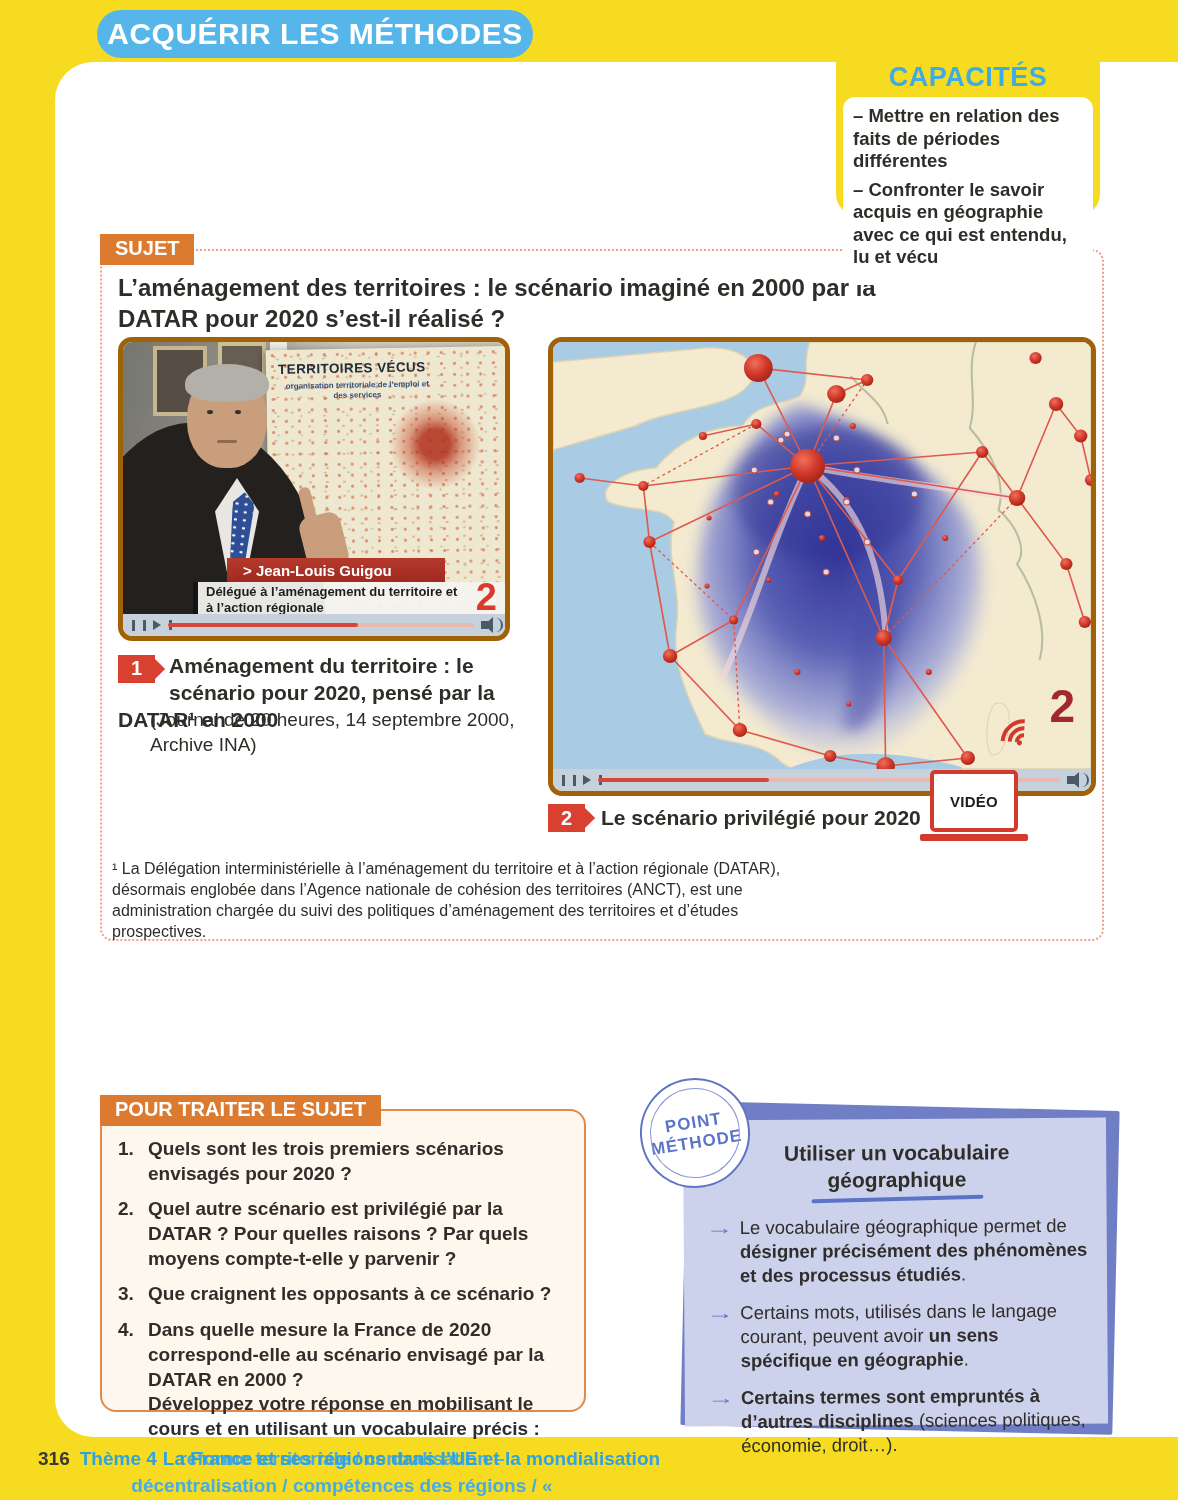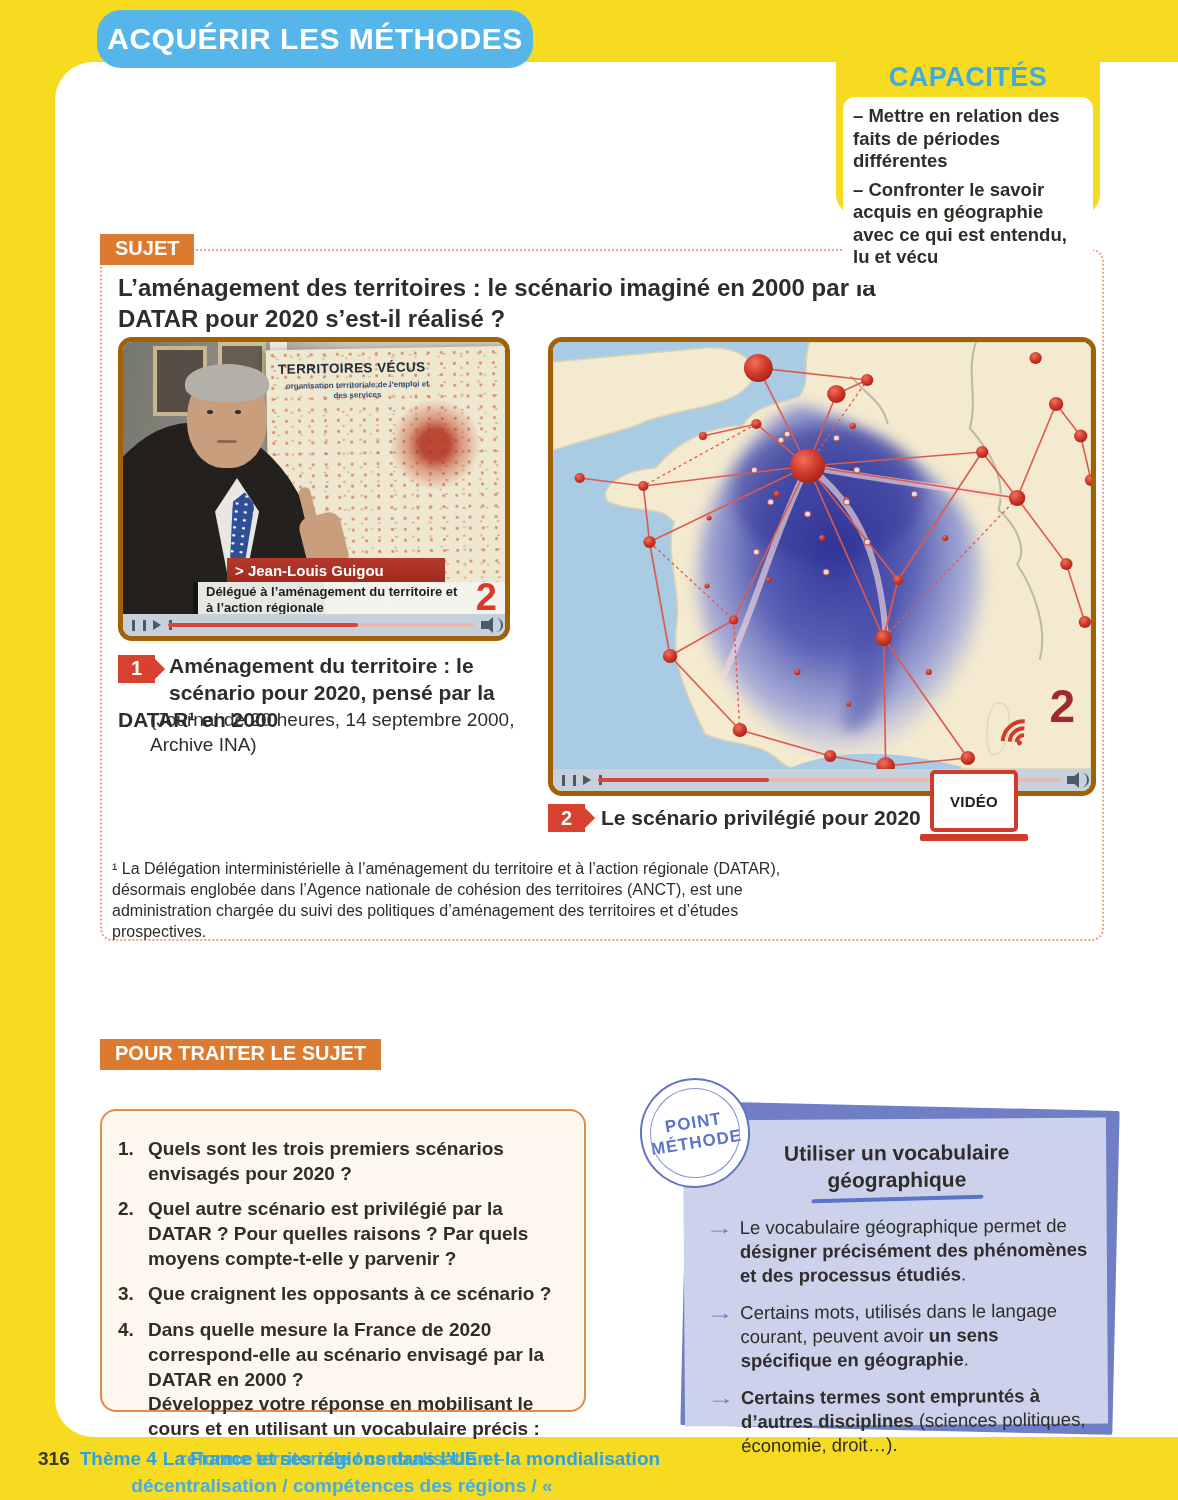--- a/index.html
+++ b/index.html
@@ -4,21 +4,21 @@
 <style>
   html,body{margin:0;padding:0;}
   body{font-family:"Liberation Sans", sans-serif; background:#fff;}
   #page{position:relative;width:1178px;height:1500px;background:#F7DB21;overflow:hidden;}
 
   
   .card{position:absolute;left:55px;top:62px;right:0;bottom:63px;background:#fff;
         border-radius:38px 0 0 38px;}
 
   
-  .tab-blue{position:absolute;left:97px;top:10px;width:436px;height:58px;background:#56B6E9;
+  .tab-blue{position:absolute;left:97px;top:10px;width:436px;height:48px;background:#56B6E9;
             border-radius:24px;display:flex;align-items:center;justify-content:center;
             color:#fff;font-weight:800;font-size:30px;letter-spacing:.5px;z-index:5;}
   .page-title{position:absolute;left:100px;top:104px;font-size:43px;font-weight:800;color:#34332D;z-index:4;}
 
   
   .cap-box{position:absolute;left:836px;top:34px;width:264px;height:182px;background:#F7DB21;
            border-radius:0 0 22px 22px;z-index:4;}
   .cap-title{margin-top:28px;text-align:center;color:#3FABE3;font-weight:800;font-size:27px;letter-spacing:.5px;}
   .cap-inner{background:#fff;border-radius:12px;margin:4px 7px 7px;padding:8px 10px 10px;}
   .cap-item{color:#2E2D28;font-size:18.5px;font-weight:600;line-height:1.22;margin-bottom:6px;}
@@ -63,21 +63,21 @@
        background-color:#2E4F96;background-image:radial-gradient(rgba(255,255,255,.95) 1.2px, transparent 1.8px);
        background-size:9px 8px;clip-path:polygon(50% 0,100% 12%,78% 100%,22% 100%,0 12%);}
   .head{position:absolute;left:64px;top:26px;width:80px;height:100px;background:#C89E7C;border-radius:50% 50% 46% 46%;}
   .hair{position:absolute;left:-2px;top:-4px;right:-2px;height:38%;background:#B3B0A9;border-radius:50% 50% 40% 40%;}
   .eye{position:absolute;top:42px;width:6px;height:4px;background:#3a2f27;border-radius:50%;}
   .mouth{position:absolute;left:30px;top:72px;width:20px;height:3px;background:#8f6a52;border-radius:2px;}
   .hand{position:absolute;left:180px;bottom:44px;width:42px;height:56px;background:#C89E7C;border-radius:12px;transform:rotate(-14deg);}
   .finger{position:absolute;left:8px;top:-30px;width:12px;height:38px;background:#C89E7C;border-radius:6px;}
   .name-banner{position:absolute;left:104px;top:216px;width:218px;height:24px;
                background:linear-gradient(#B5392B,#A02A20);color:#fff;font-weight:800;font-size:15px;
-               display:flex;align-items:center;padding-left:8px;box-sizing:border-box;}
+               display:flex;align-items:center;padding-left:16px;box-sizing:border-box;}
   .role-strip{position:absolute;left:70px;top:240px;right:0;height:34px;background:rgba(243,243,238,.95);
               border-left:5px solid #141414;color:#1d1d1d;font-weight:700;font-size:13px;line-height:1.25;
               padding:2px 46px 0 8px;box-sizing:border-box;}
   .f2-logo-1{position:absolute;right:8px;top:234px;font-size:38px;font-weight:900;color:#D93A2B;z-index:3;}
 
   
   .pbar{position:absolute;left:0;right:0;bottom:0;height:22px;background:#C6D1DB;
         display:flex;align-items:center;gap:7px;padding:0 9px;box-sizing:border-box;}
   .ic-pause{width:8px;height:11px;border-left:3px solid #49590F;border-left-color:#4A5A66;border-right:3px solid #4A5A66;}
   .ic-next{width:0;height:0;border-top:5.5px solid transparent;border-bottom:5.5px solid transparent;
@@ -120,21 +120,21 @@
   .laptop::after{content:'';position:absolute;left:-14px;bottom:-13px;width:108px;height:7px;background:#D23B2C;border-radius:2px;}
   .wifi{position:absolute;left:988px;top:712px;width:60px;height:60px;z-index:7;transform:rotate(-42deg);}
   .wifi i{position:absolute;left:50%;top:50%;border:4px solid transparent;border-top-color:#D23B2C;
           border-radius:50%;}
   .wifi .w1{width:10px;height:10px;margin:-5px 0 0 -5px;}
   .wifi .w2{width:24px;height:24px;margin:-12px 0 0 -12px;}
   .wifi .w3{width:38px;height:38px;margin:-19px 0 0 -19px;}
   .wifi .wdot{width:5px;height:5px;border:none;background:#D23B2C;margin:-1px 0 0 -2.5px;}
 
   
-  .pts-tag{left:100px;top:1039px;}
+  .pts-tag{left:100px;top:1095px;}
   .pts-box{position:absolute;left:100px;top:1109px;width:486px;height:303px;background:#FDF7ED;
            border:2px solid #E08A4C;border-radius:16px;z-index:2;box-sizing:border-box;
            padding:26px 18px 10px 16px;}
   .q{display:flex;margin-bottom:11px;color:#2F2E2B;font-size:19px;font-weight:600;line-height:1.3;}
   .q-num{width:30px;flex:none;font-weight:800;}
   .keywords{margin-top:4px;text-align:center;color:#47ACE2;font-size:19px;font-weight:700;line-height:1.42;}
 
   
   .stamp{position:absolute;left:640px;top:1078px;width:106px;height:106px;background:#fff;
          border:2.5px solid #6075C2;border-radius:50%;z-index:6;transform:rotate(-9deg);

